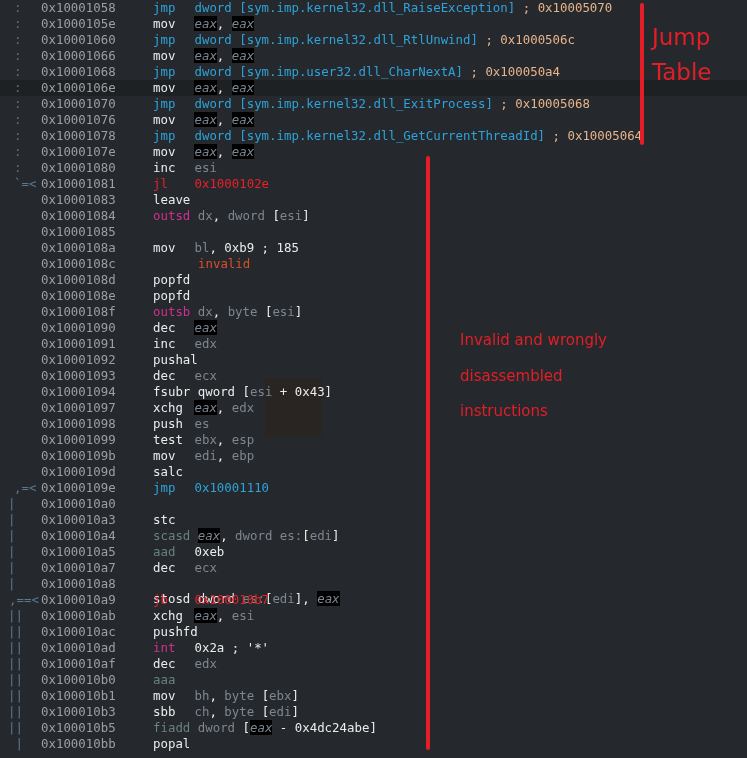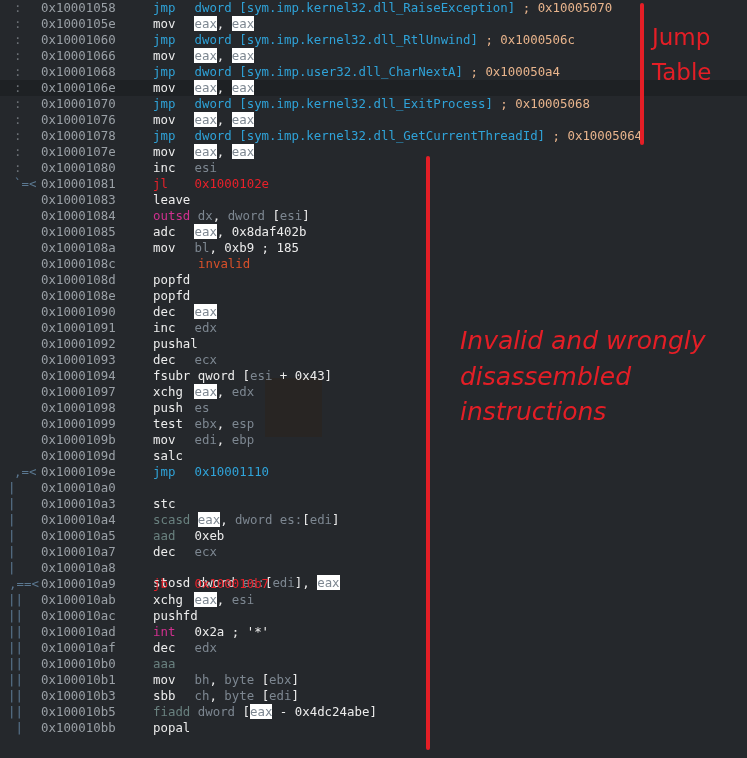--- a/index.html
+++ b/index.html
@@ -23,21 +23,21 @@
   .mn.jmp { color: #2fa3d9; }
   .mn.jcc { color: #e8212a; }
   .mn.io { color: #d0308f; }
   .mn.inv { color: #d8502a; margin-left: 45px; }
   .mn.fpu { color: #69817f; }
   .mn.plain { color: #ececec; }
   .op { color: #ececec; }
   .op.blue { color: #2fa3d9; }
   .op.red { color: #e8212a; }
   .reg { color: #7d8791; }
-  .reg.box { background: #ffffff; }
+  .reg.box { background: #000000; font-style: italic; }
   .cmt { color: #e8b48c; }
   .sym { color: #2fa3d9; }
   .artifact {
     position: absolute; left: 265px; top: 378px; width: 57px; height: 59px;
     background: #282523; z-index: 0;
   }
   .annot-bar { position: absolute; background: #e41e26; border-radius: 2px; }
   .annot-text {
     position: absolute; color: #e41e26;
     font-family: "DejaVu Sans", "Liberation Sans", sans-serif;
@@ -57,25 +57,26 @@
     <div class="row"><span class="flow colon">:</span><span class="addr">0x10001068</span><span class="ins"><span class="mn jmp">jmp</span> <span class="sym">dword [sym.imp.user32.dll_CharNextA]</span><span class="cmt"> ; 0x100050a4</span></span></div>
     <div class="row hl"><span class="flow colon">:</span><span class="addr">0x1000106e</span><span class="ins"><span class="mn plain">mov</span> <span class="reg box">eax</span><span class="op">, </span><span class="reg box">eax</span></span></div>
     <div class="row"><span class="flow colon">:</span><span class="addr">0x10001070</span><span class="ins"><span class="mn jmp">jmp</span> <span class="sym">dword [sym.imp.kernel32.dll_ExitProcess]</span><span class="cmt"> ; 0x10005068</span></span></div>
     <div class="row"><span class="flow colon">:</span><span class="addr">0x10001076</span><span class="ins"><span class="mn plain">mov</span> <span class="reg box">eax</span><span class="op">, </span><span class="reg box">eax</span></span></div>
     <div class="row"><span class="flow colon">:</span><span class="addr">0x10001078</span><span class="ins"><span class="mn jmp">jmp</span> <span class="sym">dword [sym.imp.kernel32.dll_GetCurrentThreadId]</span><span class="cmt"> ; 0x10005064</span></span></div>
     <div class="row"><span class="flow colon">:</span><span class="addr">0x1000107e</span><span class="ins"><span class="mn plain">mov</span> <span class="reg box">eax</span><span class="op">, </span><span class="reg box">eax</span></span></div>
     <div class="row"><span class="flow colon">:</span><span class="addr">0x10001080</span><span class="ins"><span class="mn plain">inc</span> <span class="reg">esi</span></span></div>
     <div class="row"><span class="flow" style="left: 14px;">`=&lt;</span><span class="addr">0x10001081</span><span class="ins"><span class="mn jcc">jl</span> <span class="op red">0x1000102e</span></span></div>
     <div class="row"><span class="flow"></span><span class="addr">0x10001083</span><span class="ins"><span class="mn plain" style="min-width: auto;">leave</span></span></div>
     <div class="row"><span class="flow"></span><span class="addr">0x10001084</span><span class="ins"><span class="mn io" style="min-width: auto;">outsd</span> <span class="reg">dx</span><span class="op">, </span><span class="reg">dword </span><span class="op">[</span><span class="reg">esi</span><span class="op">]</span></span></div>
-    <div class="row"><span class="flow"></span><span class="addr">0x10001085</span><span class="ins"><span class="mn plain">adc</span> <span class="reg box">eax</span><span class="op">, 0x8daf402b</span></span></div>
+    <div class="row"><span class="flow"></span><span class="addr">0x10001085</span></div>
     <div class="row"><span class="flow"></span><span class="addr">0x1000108a</span><span class="ins"><span class="mn plain">mov</span> <span class="reg">bl</span><span class="op">, 0xb9 ; 185</span></span></div>
     <div class="row"><span class="flow"></span><span class="addr">0x1000108c</span><span class="ins"><span class="mn inv" style="min-width: auto;">invalid</span></span></div>
     <div class="row"><span class="flow"></span><span class="addr">0x1000108d</span><span class="ins"><span class="mn plain" style="min-width: auto;">popfd</span></span></div>
     <div class="row"><span class="flow"></span><span class="addr">0x1000108e</span><span class="ins"><span class="mn plain" style="min-width: auto;">popfd</span></span></div>
+    <div class="row"><span class="flow"></span><span class="addr">0x1000108f</span><span class="ins"><span class="mn io" style="min-width: auto;">outsb</span> <span class="reg">dx</span><span class="op">, </span><span class="reg">byte </span><span class="op">[</span><span class="reg">esi</span><span class="op">]</span></span></div>
     <div class="row"><span class="flow"></span><span class="addr">0x10001090</span><span class="ins"><span class="mn plain">dec</span> <span class="reg box">eax</span></span></div>
     <div class="row"><span class="flow"></span><span class="addr">0x10001091</span><span class="ins"><span class="mn plain">inc</span> <span class="reg">edx</span></span></div>
     <div class="row"><span class="flow"></span><span class="addr">0x10001092</span><span class="ins"><span class="mn plain" style="min-width: auto;">pushal</span></span></div>
     <div class="row"><span class="flow"></span><span class="addr">0x10001093</span><span class="ins"><span class="mn plain">dec</span> <span class="reg">ecx</span></span></div>
     <div class="row"><span class="flow"></span><span class="addr">0x10001094</span><span class="ins"><span class="mn plain" style="min-width: auto;">fsubr</span> <span class="op">qword [</span><span class="reg">esi</span><span class="op"> + 0x43]</span></span></div>
     <div class="row"><span class="flow"></span><span class="addr">0x10001097</span><span class="ins"><span class="mn plain">xchg</span> <span class="reg box">eax</span><span class="op">, </span><span class="reg">edx</span></span></div>
     <div class="row"><span class="flow"></span><span class="addr">0x10001098</span><span class="ins"><span class="mn plain">push</span> <span class="reg">es</span></span></div>
     <div class="row"><span class="flow"></span><span class="addr">0x10001099</span><span class="ins"><span class="mn plain">test</span> <span class="reg">ebx</span><span class="op">, </span><span class="reg">esp</span></span></div>
     <div class="row"><span class="flow"></span><span class="addr">0x1000109b</span><span class="ins"><span class="mn plain">mov</span> <span class="reg">edi</span><span class="op">, </span><span class="reg">ebp</span></span></div>
     <div class="row"><span class="flow"></span><span class="addr">0x1000109d</span><span class="ins"><span class="mn plain">salc</span></span></div>
@@ -96,15 +97,15 @@
     <div class="row"><span class="flow">||</span><span class="addr">0x100010b3</span><span class="ins"><span class="mn plain">sbb</span> <span class="reg">ch</span><span class="op">, </span><span class="reg">byte </span><span class="op">[</span><span class="reg">edi</span><span class="op">]</span></span></div>
     <div class="row"><span class="flow">||</span><span class="addr">0x100010b5</span><span class="ins"><span class="mn fpu" style="min-width: auto;">fiadd</span> <span class="reg">dword </span><span class="op">[</span><span class="reg box">eax</span><span class="op"> - 0x4dc24abe]</span></span></div>
     <div class="row"><span class="flow"> |</span><span class="addr">0x100010bb</span><span class="ins"><span class="mn plain" style="min-width: auto;">popal</span></span></div>
   </div>
 
 <div class="annot-bar" style="left:640px; top:3px; width:4px; height:142px;"></div>
 <div class="annot-text" style="left:652px; top:20px; font-size:23px; line-height:35px;">Jump
 Table</div>
 
 <div class="annot-bar" style="left:426px; top:156px; width:4px; height:594px;"></div>
-<div class="annot-text" style="left:460px; top:323px; font-size:25px; line-height:35.5px;font-style:italic;">Invalid and wrongly
+<div class="annot-text" style="left:460px; top:323px; font-size:15px; line-height:35.5px;">Invalid and wrongly
 disassembled
 instructions</div>
 
 </body></html>

